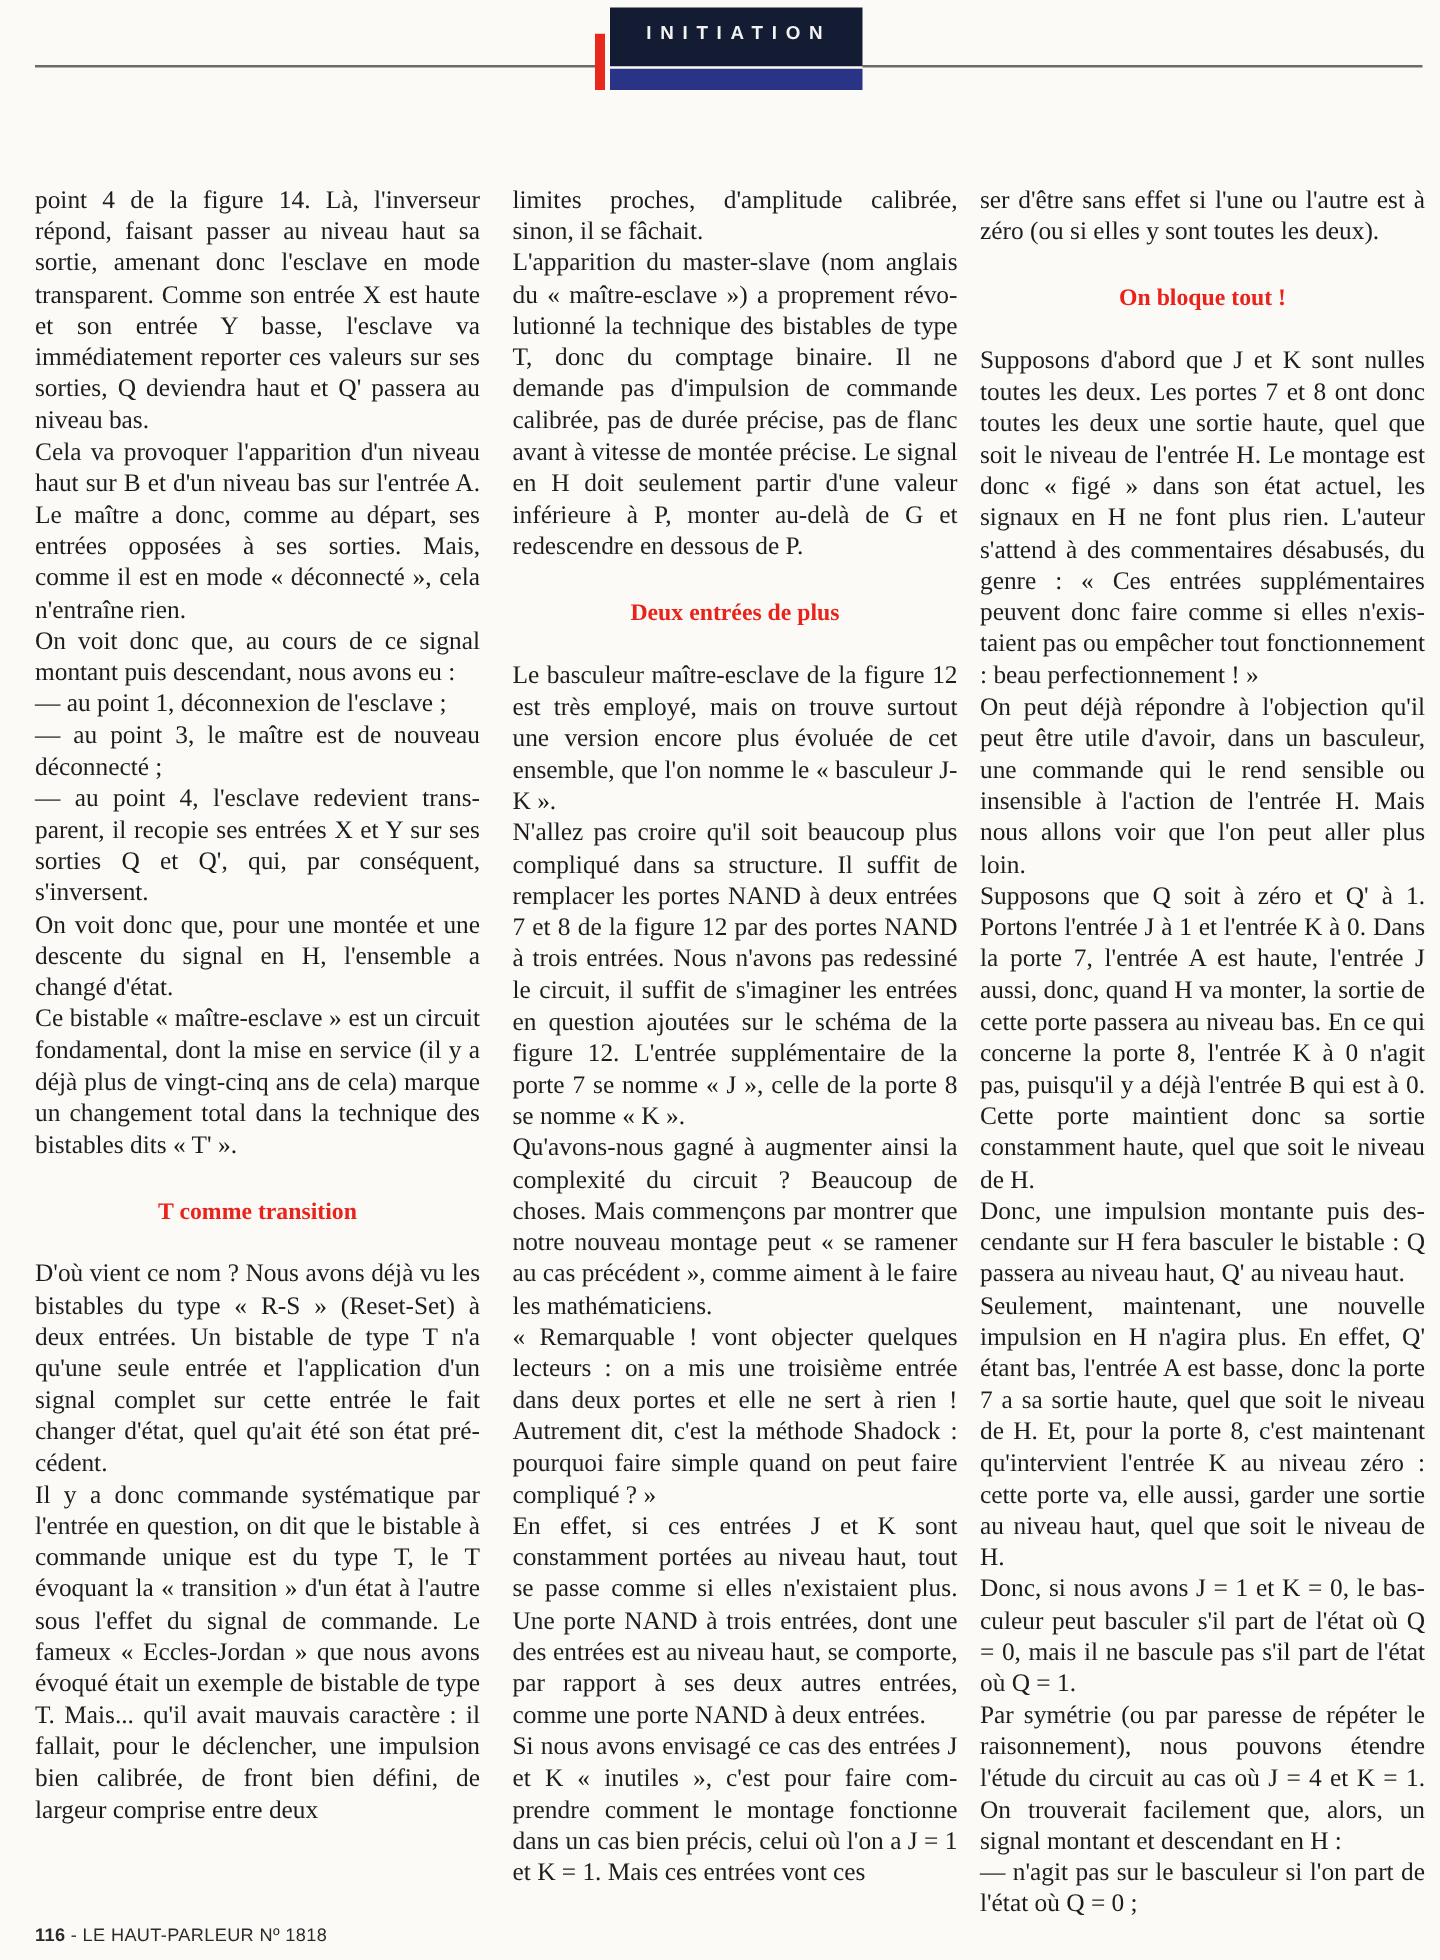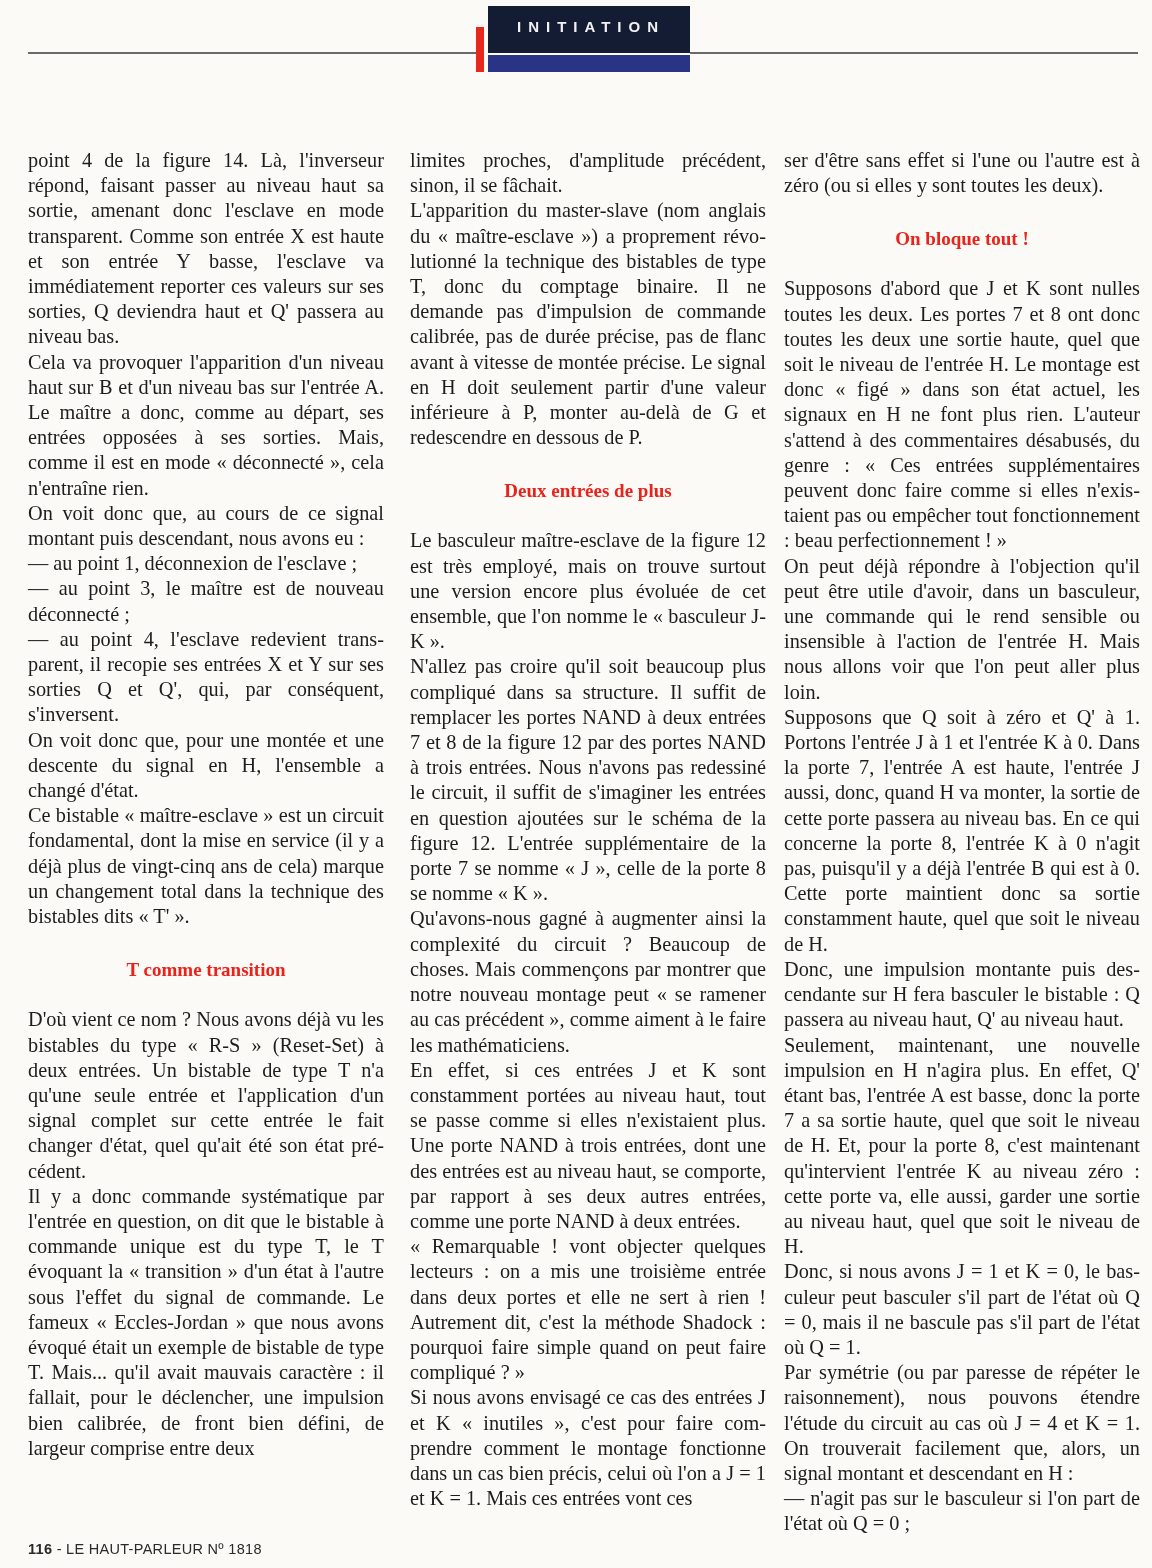--- a/index.html
+++ b/index.html
@@ -49,28 +49,28 @@
     <p>— au point 1, déconnexion de l'esclave ;</p>
     <p>— au point 3, le maître est de nouveau déconnecté ;</p>
     <p>— au point 4, l'esclave redevient trans­parent, il recopie ses entrées X et Y sur ses sorties Q et Q', qui, par conséquent, s'inversent.</p>
     <p>On voit donc que, pour une montée et une descente du signal en H, l'ensemble a changé d'état.</p>
     <p>Ce bistable « maître-esclave » est un cir­cuit fondamental, dont la mise en service (il y a déjà plus de vingt-cinq ans de cela) marque un changement total dans la tech­nique des bistables dits « T' ».</p>
     <h2 style="margin-top: 26px; margin-bottom: 22px;">T comme transition</h2>
     <p>D'où vient ce nom ? Nous avons déjà vu les bistables du type « R-S » (Reset-Set) à deux entrées. Un bistable de type T n'a qu'une seule entrée et l'application d'un signal complet sur cette entrée le fait changer d'état, quel qu'ait été son état pré­cédent.</p>
     <p>Il y a donc commande systématique par l'entrée en question, on dit que le bistable à commande unique est du type T, le T évoquant la « transition » d'un état à l'autre sous l'effet du signal de commande. Le fameux « Eccles-Jordan » que nous avons évoqué était un exemple de bistable de type T. Mais... qu'il avait mauvais caractère : il fallait, pour le déclencher, une impulsion bien calibrée, de front bien défini, de largeur comprise entre deux</p>
   </div>
 <div class="col c2">
-    <p>limites proches, d'amplitude précédent, sinon, il se fâchait.</p>
+    <p>limites proches, d'amplitude calibrée, sinon, il se fâchait.</p>
     <p>L'apparition du master-slave (nom anglais du « maître-esclave ») a proprement révo­lutionné la technique des bistables de type T, donc du comptage binaire. Il ne demande pas d'impulsion de commande calibrée, pas de durée précise, pas de flanc avant à vitesse de montée précise. Le signal en H doit seulement partir d'une valeur inférieure à P, monter au-delà de G et redescendre en dessous de P.</p>
     <h2 style="margin-top: 26px; margin-bottom: 22px;">Deux entrées de plus</h2>
     <p>Le basculeur maître-esclave de la figure 12 est très employé, mais on trouve surtout une version encore plus évoluée de cet ensemble, que l'on nomme le « bas­culeur J-K ».</p>
     <p>N'allez pas croire qu'il soit beaucoup plus compliqué dans sa structure. Il suffit de remplacer les portes NAND à deux entrées 7 et 8 de la figure 12 par des portes NAND à trois entrées. Nous n'avons pas redessiné le circuit, il suffit de s'imaginer les entrées en question ajoutées sur le schéma de la figure 12. L'entrée supplé­mentaire de la porte 7 se nomme « J », celle de la porte 8 se nomme « K ».</p>
     <p>Qu'avons-nous gagné à augmenter ainsi la complexité du circuit ? Beaucoup de choses. Mais commençons par montrer que notre nouveau montage peut « se ramener au cas précédent », comme aiment à le faire les mathématiciens.</p>
+    <p>« Remarquable ! vont objecter quelques lecteurs : on a mis une troisième entrée dans deux portes et elle ne sert à rien ! Autrement dit, c'est la méthode Shadock : pourquoi faire simple quand on peut faire compliqué ? »</p>
     <p>En effet, si ces entrées J et K sont constamment portées au niveau haut, tout se passe comme si elles n'existaient plus. Une porte NAND à trois entrées, dont une des entrées est au niveau haut, se com­porte, par rapport à ses deux autres entrées, comme une porte NAND à deux entrées.</p>
-    <p>« Remarquable ! vont objecter quelques lecteurs : on a mis une troisième entrée dans deux portes et elle ne sert à rien ! Autrement dit, c'est la méthode Shadock : pourquoi faire simple quand on peut faire compliqué ? »</p>
     <p>Si nous avons envisagé ce cas des entrées J et K « inutiles », c'est pour faire com­prendre comment le montage fonctionne dans un cas bien précis, celui où l'on a J = 1 et K = 1. Mais ces entrées vont ces­</p>
   </div>
 <div class="col c3">
     <p>ser d'être sans effet si l'une ou l'autre est à zéro (ou si elles y sont toutes les deux).</p>
     <h2 style="margin-top: 26px; margin-bottom: 22px;">On bloque tout !</h2>
     <p>Supposons d'abord que J et K sont nulles toutes les deux. Les portes 7 et 8 ont donc toutes les deux une sortie haute, quel que soit le niveau de l'entrée H. Le montage est donc « figé » dans son état actuel, les signaux en H ne font plus rien. L'auteur s'attend à des commentaires désabusés, du genre : « Ces entrées supplémentaires peuvent donc faire comme si elles n'exis­taient pas ou empêcher tout fonctionne­ment : beau perfectionnement ! »</p>
     <p>On peut déjà répondre à l'objection qu'il peut être utile d'avoir, dans un basculeur, une commande qui le rend sensible ou insensible à l'action de l'entrée H. Mais nous allons voir que l'on peut aller plus loin.</p>
     <p>Supposons que Q soit à zéro et Q' à 1. Portons l'entrée J à 1 et l'entrée K à 0. Dans la porte 7, l'entrée A est haute, l'en­trée J aussi, donc, quand H va monter, la sortie de cette porte passera au niveau bas. En ce qui concerne la porte 8, l'entrée K à 0 n'agit pas, puisqu'il y a déjà l'entrée B qui est à 0. Cette porte maintient donc sa sortie constamment haute, quel que soit le niveau de H.</p>
     <p>Donc, une impulsion montante puis des­cendante sur H fera basculer le bistable : Q passera au niveau haut, Q' au niveau haut.</p>
     <p>Seulement, maintenant, une nouvelle impulsion en H n'agira plus. En effet, Q' étant bas, l'entrée A est basse, donc la porte 7 a sa sortie haute, quel que soit le niveau de H. Et, pour la porte 8, c'est maintenant qu'intervient l'entrée K au niveau zéro : cette porte va, elle aussi, gar­der une sortie au niveau haut, quel que soit le niveau de H.</p>

